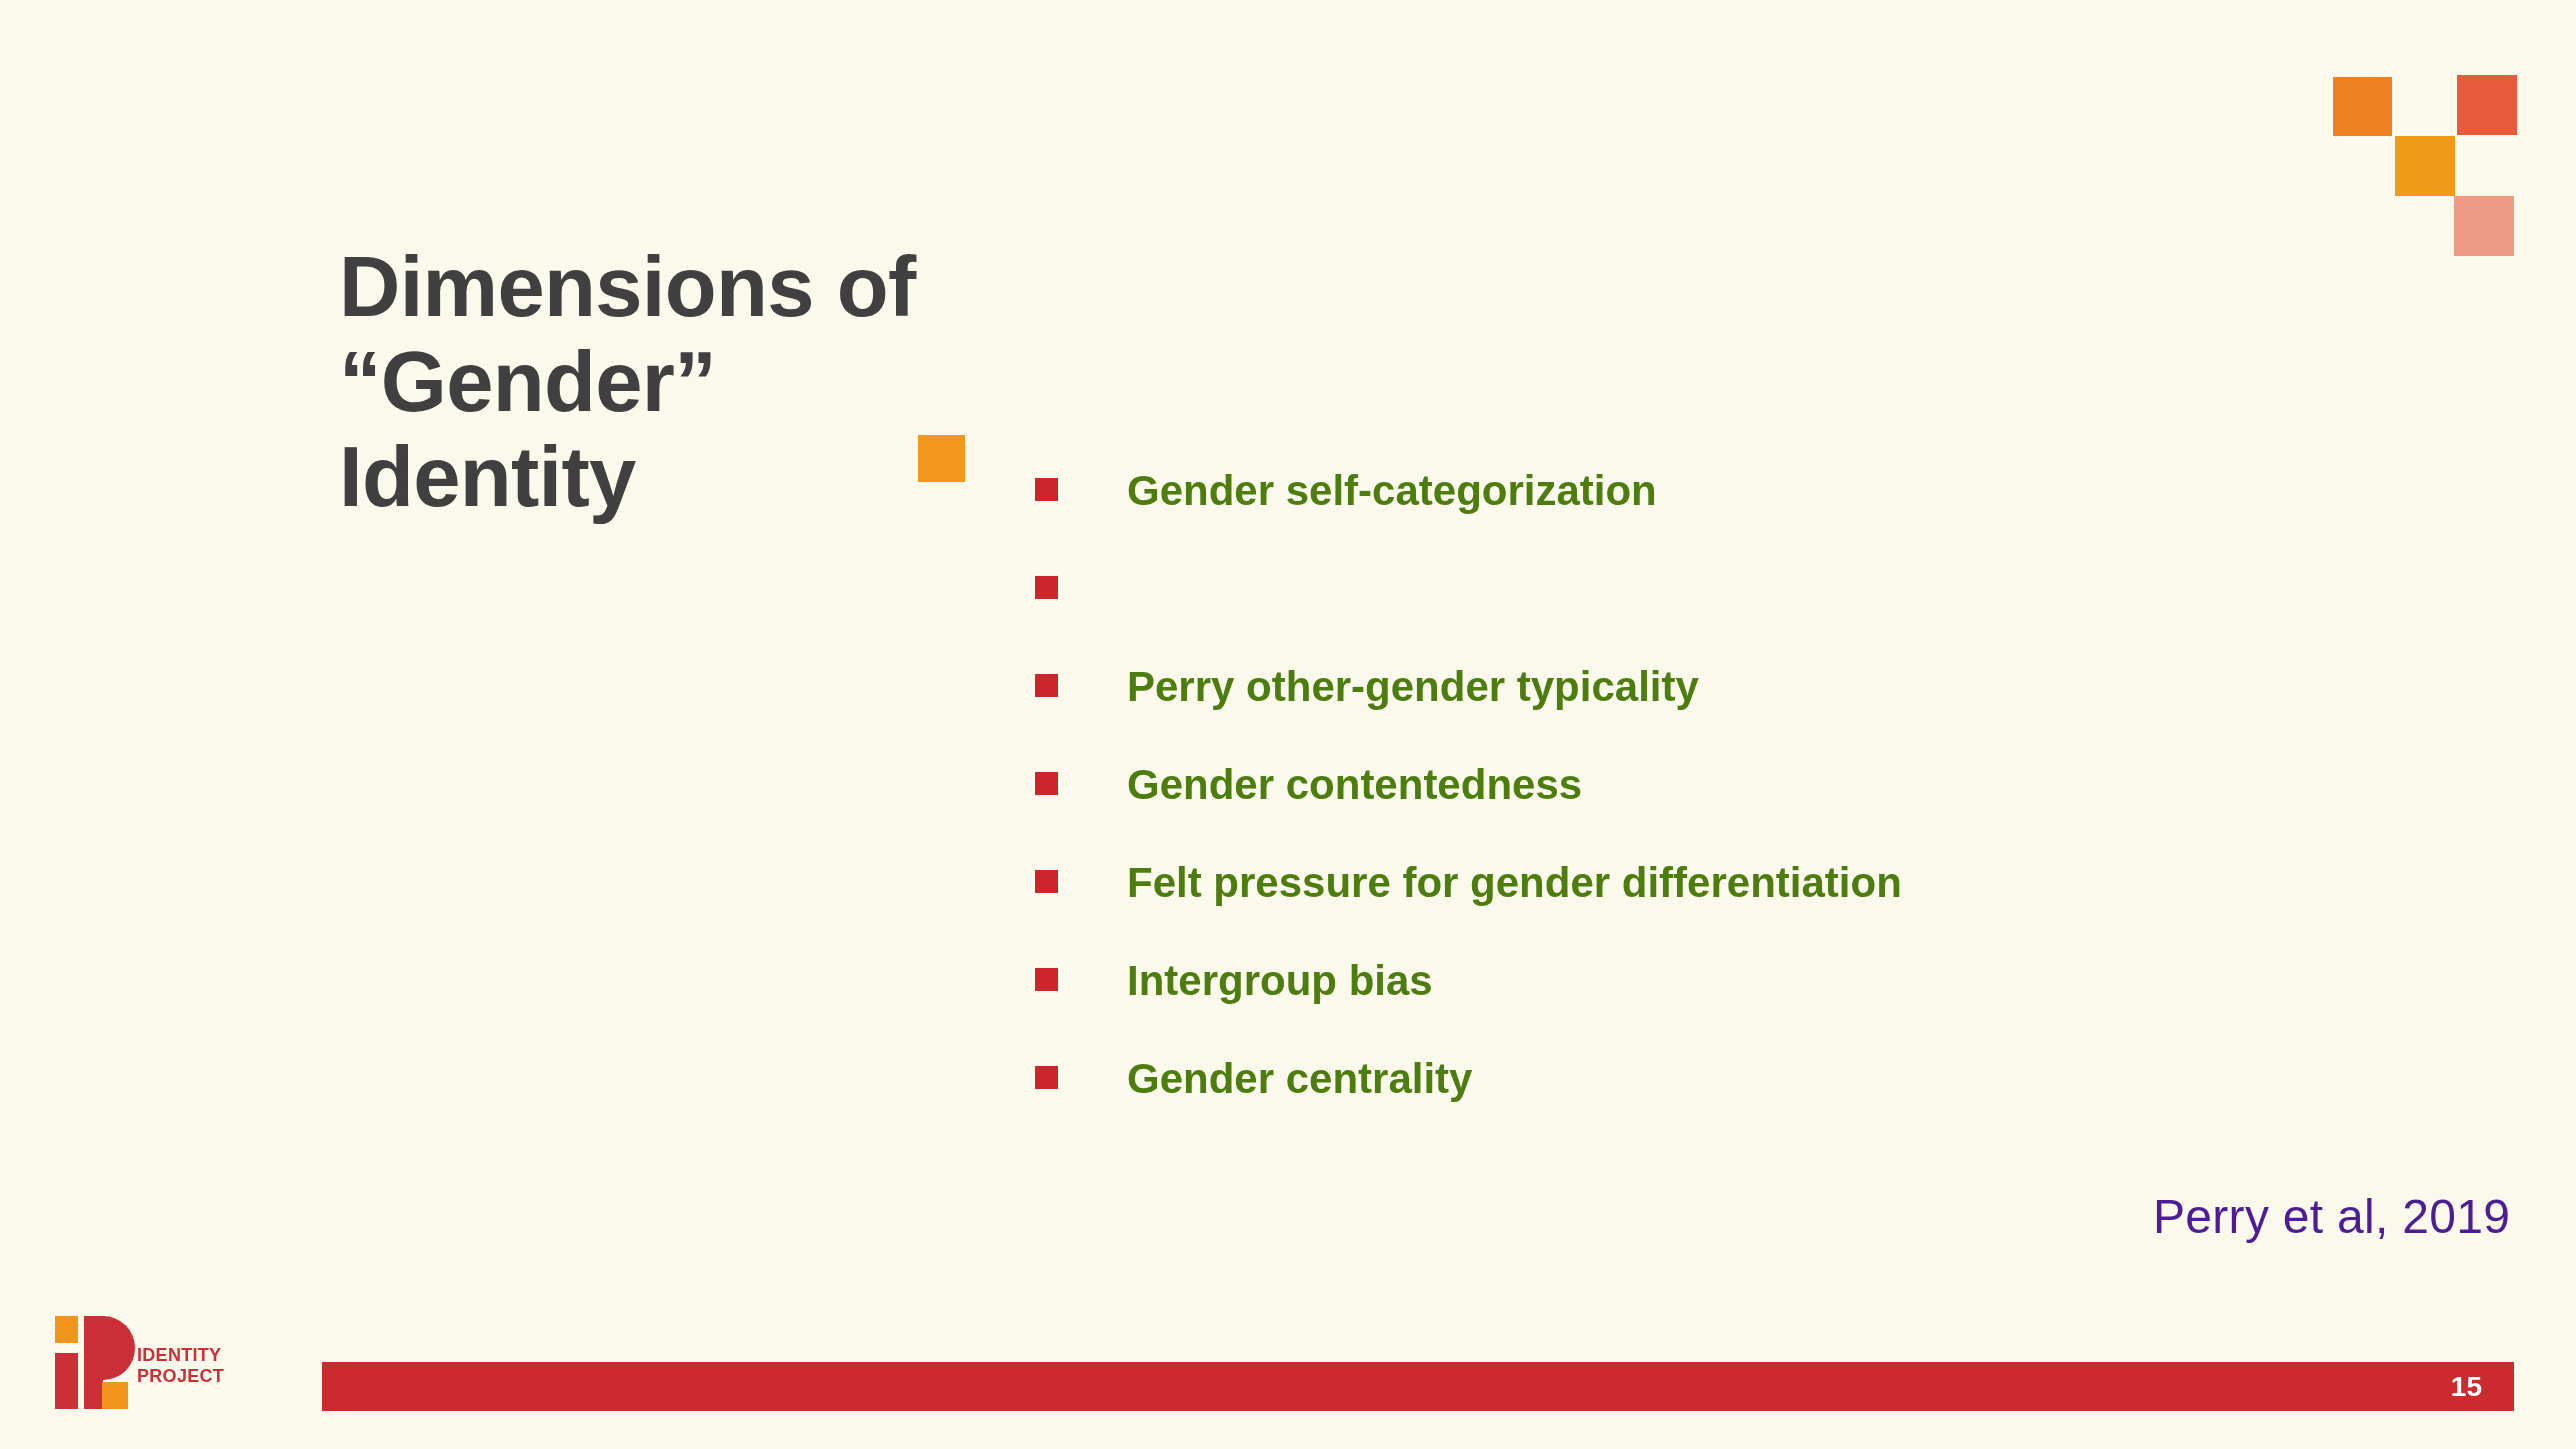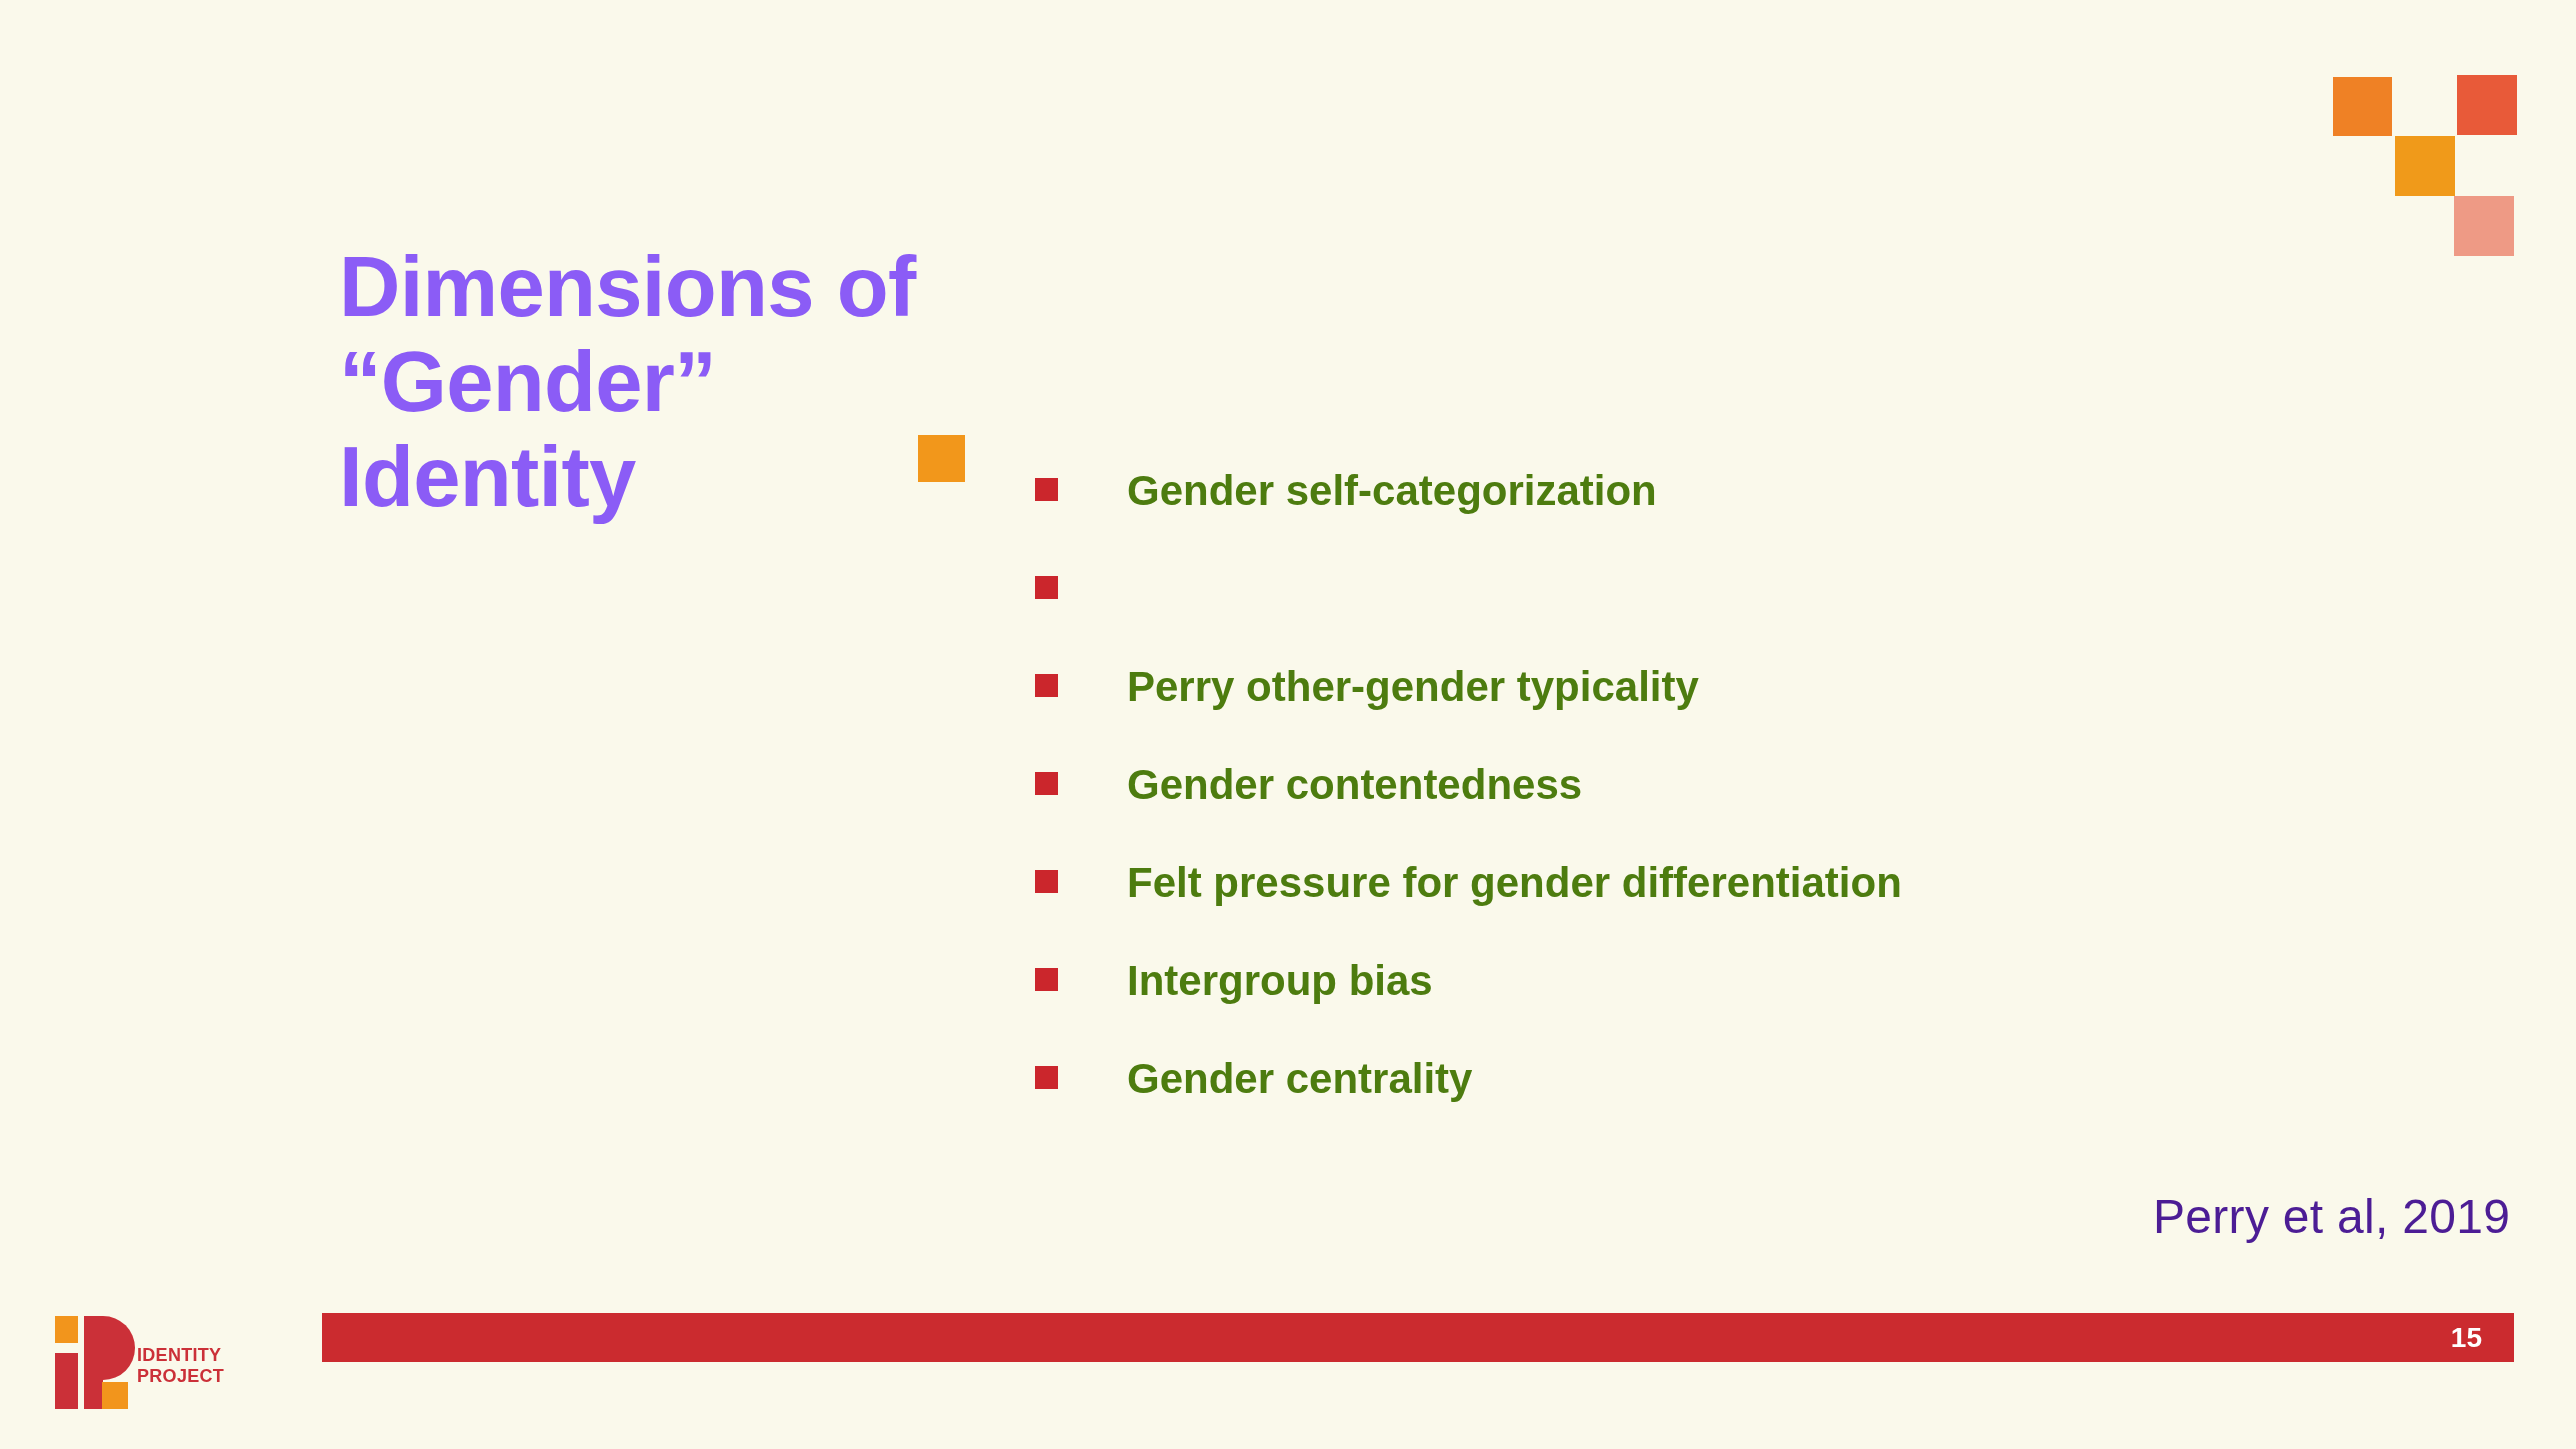--- a/index.html
+++ b/index.html
@@ -26,21 +26,21 @@
   .deco-2 { left: 2457px; top: 75px; width: 60px; height: 60px; background: #E85A39; }
   .deco-3 { left: 2395px; top: 136px; width: 60px; height: 60px; background: #F09A1A; }
   .deco-4 { left: 2454px; top: 196px; width: 60px; height: 60px; background: #EE9A85; }
 
   
   .title {
     position: absolute;
     left: 339px;
     top: 182px;
     width: 671px;
-    color: #8b5cf6;
+    color: #404040;
     font-size: 85px;
     font-weight: bold;
     line-height: 95px;
     letter-spacing: -0.7px;
   }
   .title .tline { display: block; white-space: pre; }
 
   
   .accent-square {
     position: absolute;
@@ -90,21 +90,21 @@
     font-size: 48px;
     font-weight: normal;
     letter-spacing: 0.3px;
     white-space: nowrap;
   }
 
   
   .footer-bar {
     position: absolute;
     left: 322px;
-    top: 1313px;
+    top: 1362px;
     width: 2192px;
     height: 49px;
     background: #CB2B2F;
   }
   .page-number {
     position: absolute;
     right: 32px;
     top: 50%;
     transform: translateY(-50%);
     color: #FFFFFF;

